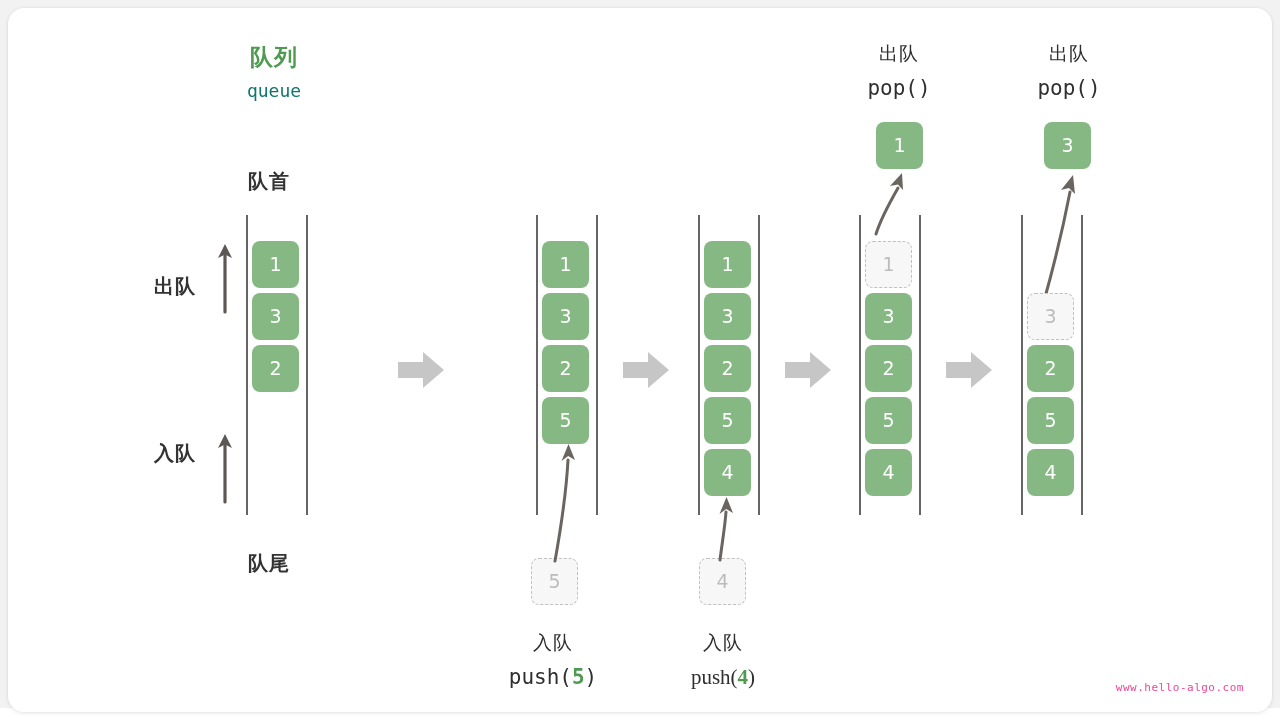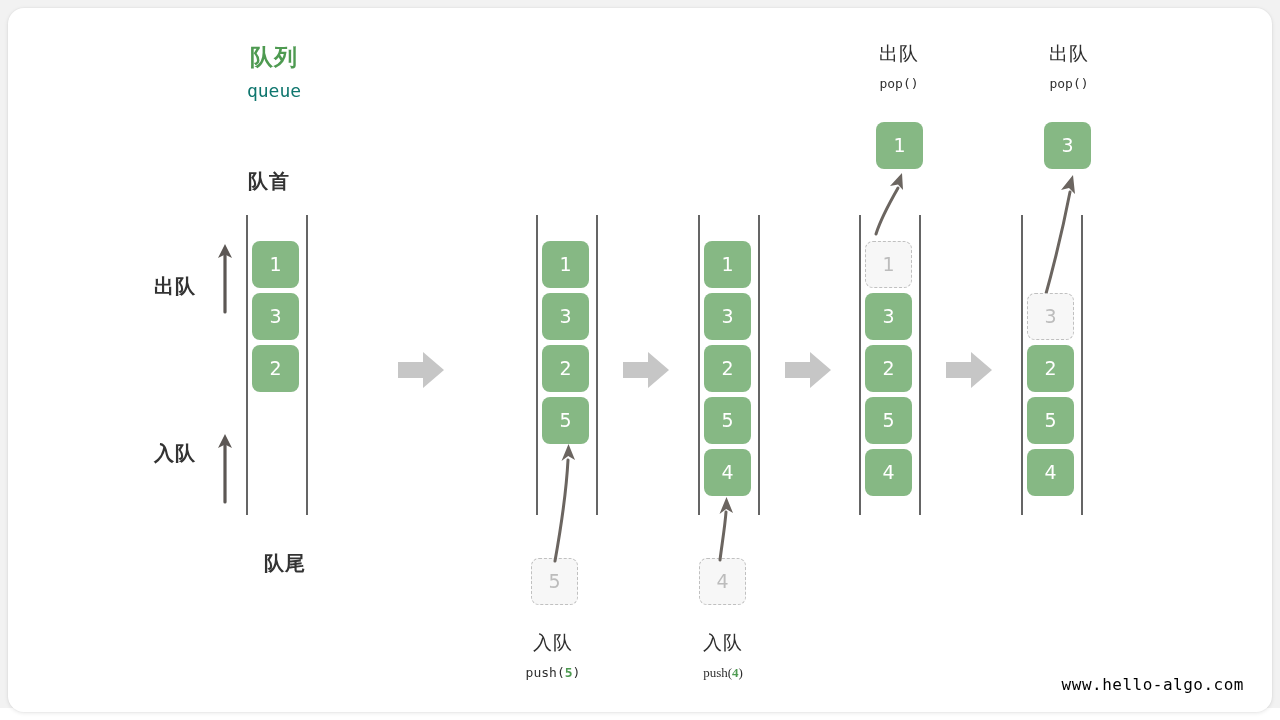--- a/index.html
+++ b/index.html
@@ -64,34 +64,34 @@
     font-family: "DejaVu Sans", "Liberation Sans", sans-serif;
     font-size: 19px;
     color: #2f2f2f;
     text-align: center;
     white-space: nowrap;
     letter-spacing: 1px;
   }
   .op-code {
     position: absolute;
     font-family: "DejaVu Sans Mono", "Liberation Mono", monospace;
-    font-size: 13px;
+    font-size: 21px;
     color: #2f2f2f;
     text-align: center;
     white-space: nowrap;
   }
   .op-code .num { color: #4e9a51; font-weight: bold; }
 
   .watermark {
     position: absolute;
     right: 28px;
     bottom: 18px;
     font-family: "DejaVu Sans Mono", "Liberation Mono", monospace;
-    font-size: 16px;
-    color: #000000;
+    font-size: 11px;
+    color: #ec4899;
     letter-spacing: 0.5px;
     white-space: nowrap;
   }
 
   
   .rail {
     position: absolute;
     width: 1.6px;
     background: #4a4a4a;
     opacity: 0.85;
@@ -143,21 +143,21 @@
 </head>
 <body>
 
 <div id="canvas">
   <div class="card">
 
     <div class="title-zh" style="left:200px; top:34px; width:132px;">队列</div>
     <div class="title-en" style="left:200px; top:72px; width:132px;">queue</div>
 
     <div class="side-label" style="left:240px; top:160px;">队首</div>
-    <div class="side-label" style="left:240px; top:542px;margin-left:16px;">队尾</div>
+    <div class="side-label" style="left:240px; top:542px;">队尾</div>
 
     <div class="side-label" style="left:146px; top:265px;">出队</div>
     <svg class="vert-arrow" style="left:206px; top:234px;" width="22" height="72" viewBox="0 0 22 72">
       <line x1="11" y1="70" x2="11" y2="12" stroke="currentColor" stroke-width="3.2" stroke-linecap="round"></line>
       <path d="M11 2 L18 16 L11 12.5 L4 16 Z" fill="currentColor"></path>
     </svg>
 
     <div class="side-label" style="left:146px; top:432px;">入队</div>
     <svg class="vert-arrow" style="left:206px; top:424px;" width="22" height="72" viewBox="0 0 22 72">
       <line x1="11" y1="70" x2="11" y2="12" stroke="currentColor" stroke-width="3.2" stroke-linecap="round"></line>

